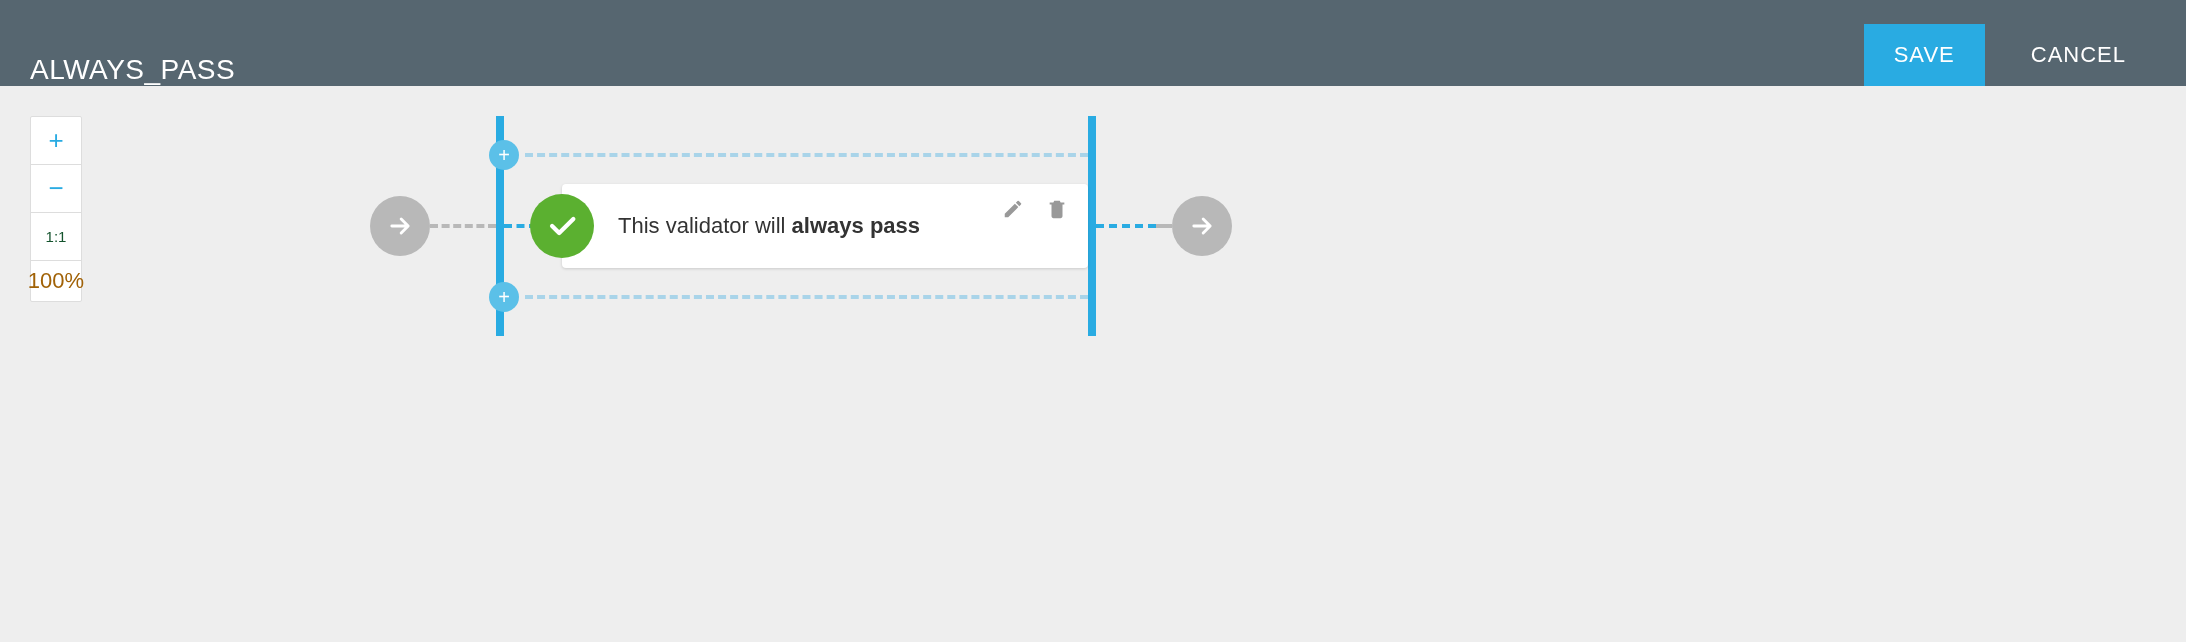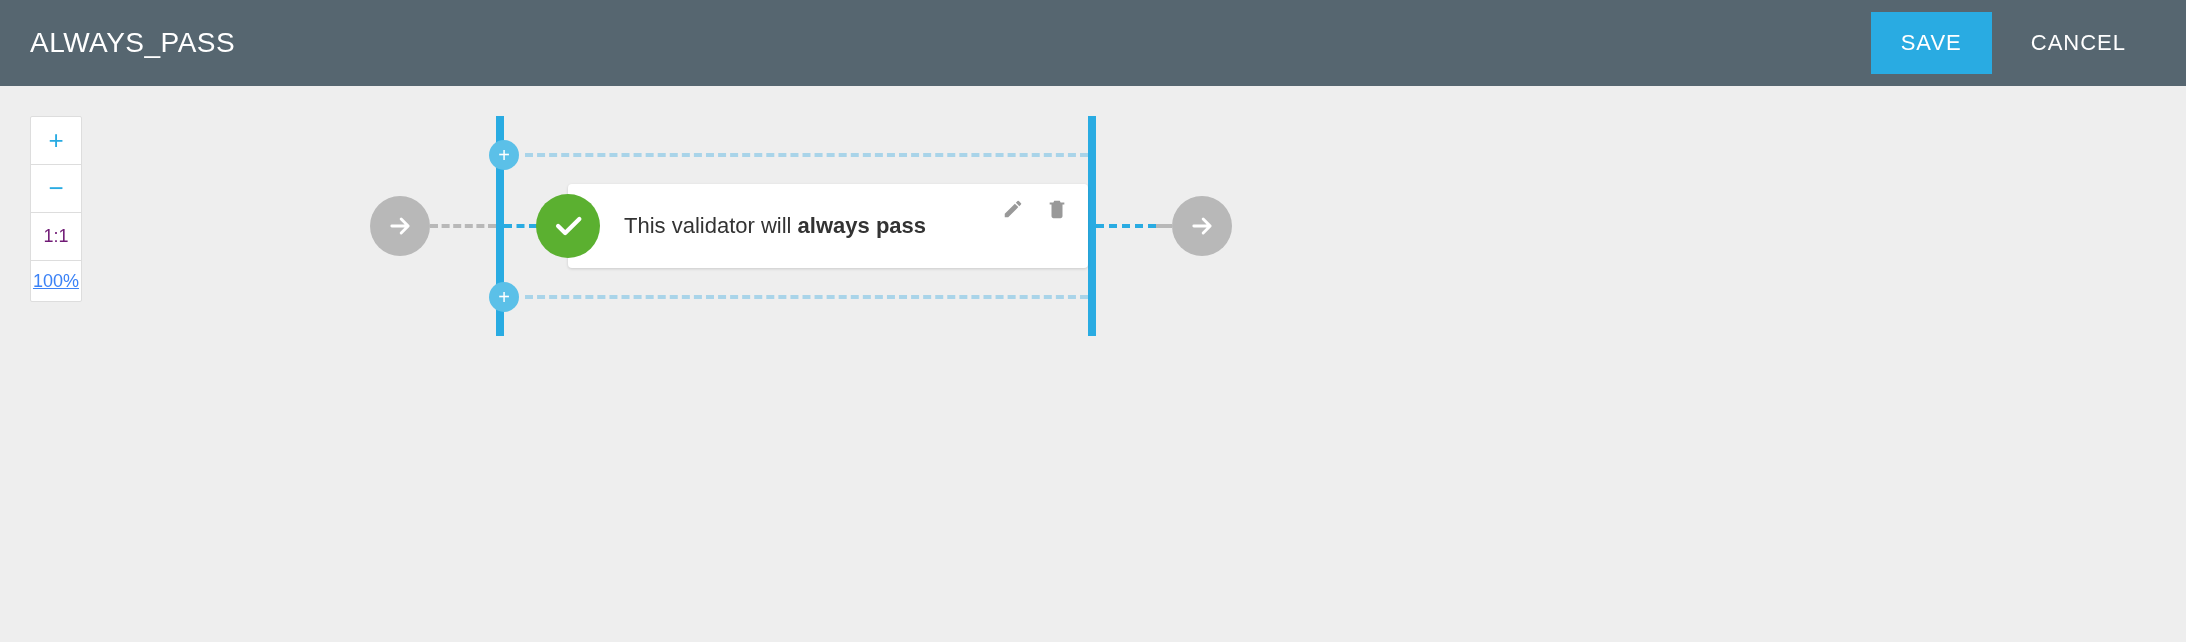--- a/index.html
+++ b/index.html
@@ -1,51 +1,51 @@
 <!DOCTYPE html>
 <html><head>
 <meta charset="utf-8">
 <style>
 * { box-sizing: border-box; margin: 0; padding: 0; }
 body { font-family: -apple-system, BlinkMacSystemFont, "Segoe UI", Helvetica, Arial, sans-serif; background: #eeeeee; width: 2186px; height: 642px; overflow: hidden; }
 
-.header { background: #566670; height: 86px; display: flex; align-items: center; justify-content: space-between; padding: 0 30px; }
+.header { background: #566670; height: 86px; display: flex; align-items: flex-end; justify-content: space-between; padding: 0 30px; }
 .header-title { color: #fff; font-size: 28px; font-weight: 400; letter-spacing: 0.5px; }
-.header-actions { display: flex; gap: 9px; align-items: center; }
+.header-actions { display: flex; gap: 16px; align-items: center; }
 .btn { font-size: 22px; font-weight: 400; letter-spacing: 1px; padding: 18px 30px; cursor: pointer; border: none; background: transparent; color: #fff; }
 .btn-primary { background: #29abe2; color: #fff; }
 
 .canvas-area { position: relative; width: 100%; height: 556px; }
 
 .zoom-controls { position: absolute; left: 30px; top: 30px; width: 52px; background: #fff; border: 1px solid #ddd; border-radius: 2px; }
 .zoom-btn { width: 100%; height: 48px; display: flex; align-items: center; justify-content: center; border-bottom: 1px solid #ddd; cursor: pointer; }
 .zoom-btn:last-child { border-bottom: none; }
 .zoom-plus { color: #29abe2; font-size: 26px; font-weight: 300; }
 .zoom-minus { color: #29abe2; font-size: 26px; font-weight: 300; }
-.zoom-ratio { color: #701a75; font-size: 18px; }
-.zoom-pct { color: #3b82f6; font-size: 18px; height: 40px; text-decoration: underline; }
+.zoom-ratio { color: #14532d; font-size: 15px; }
+.zoom-pct { color: #a16207; font-size: 22px; height: 40px; }
 
 .flow { position: absolute; left: 370px; top: 30px; display: flex; align-items: center; }
 
 .arrow-circle { width: 60px; height: 60px; border-radius: 50%; background: #b8b8b8; display: flex; align-items: center; justify-content: center; cursor: pointer; }
 .arrow-circle svg { width: 28px; height: 28px; }
 
 .dashed-gray { border-top: 4px dashed #b8b8b8; height: 0; align-self: center; }
 .dashed-blue-h { border-top: 4px dashed #29abe2; height: 0; align-self: center; }
 .dashed-lightblue-h { border-top: 4px dashed #a9d4e9; height: 0; }
 
 .vbar { width: 8px; height: 220px; background: #29abe2; }
 
 .center-block { width: 584px; height: 220px; position: relative; display: flex; flex-direction: column; justify-content: space-between; padding: 24px 0; }
 
 .add-row { display: flex; align-items: center; }
 .add-circle { width: 30px; height: 30px; border-radius: 50%; background: #5bc0e8; display: flex; align-items: center; justify-content: center; color: #fff; font-size: 20px; font-weight: 400; cursor: pointer; margin-left: -15px; }
 .add-row .dashed-lightblue-h { flex: 1; margin-left: 6px; }
 
-.middle-row { display: flex; align-items: center; position: relative; gap: 6px; }
+.middle-row { display: flex; align-items: center; position: relative; }
 .middle-row .dashed-blue-h { width: 58px; }
 
 .card { flex: 1; height: 84px; background: #fff; border-radius: 4px; box-shadow: 0 1px 3px rgba(0,0,0,0.15); display: flex; align-items: center; padding: 0 20px 0 56px; position: relative; }
 .check-badge { position: absolute; left: -32px; top: 50%; transform: translateY(-50%); width: 64px; height: 64px; border-radius: 50%; background: #5bb030; display: flex; align-items: center; justify-content: center; }
 .check-badge svg { width: 34px; height: 34px; }
 .card-text { font-size: 22px; color: #333; }
 .card-text b { font-weight: 700; }
 .card-actions { margin-left: auto; display: flex; gap: 22px; align-items: flex-start; margin-top: -34px; }
 .card-actions .ic { width: 22px; height: 22px; color: #999; cursor: pointer; }
 

